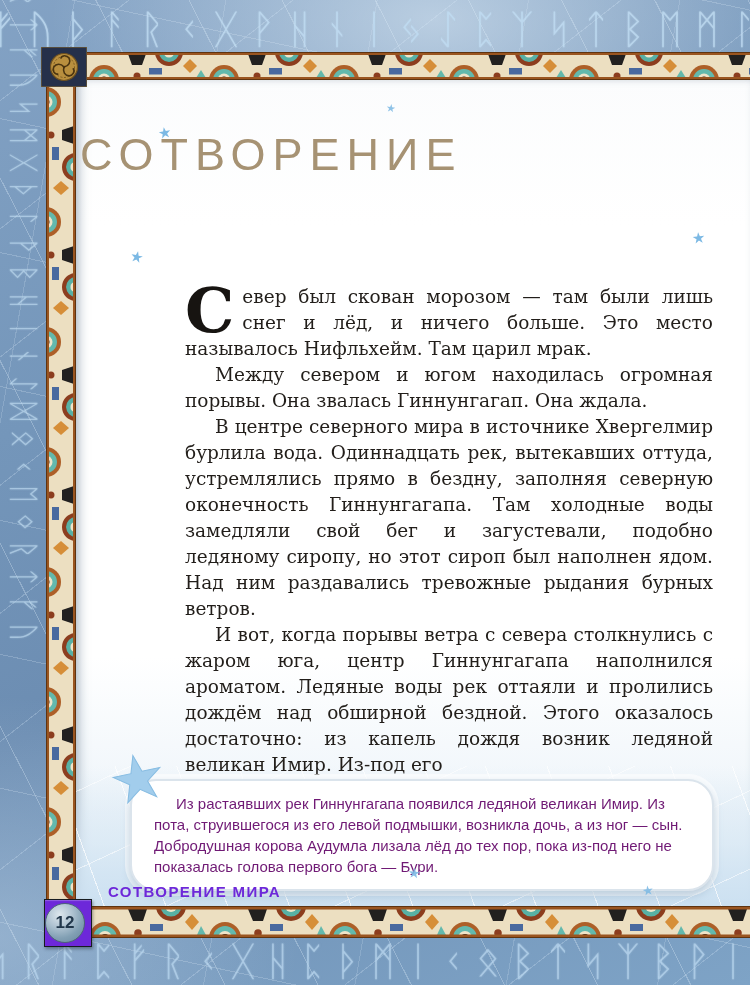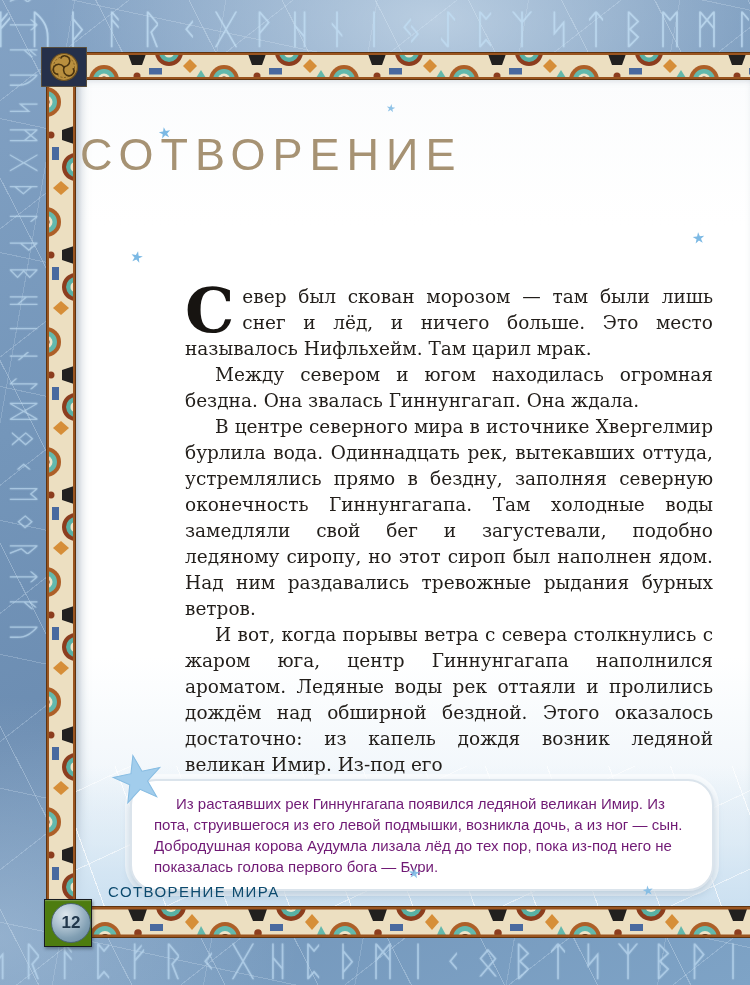--- a/index.html
+++ b/index.html
@@ -71,27 +71,27 @@
   .star{
     position:absolute;color:#7cb9e4;font-family:"DejaVu Sans",sans-serif;
     pointer-events:none;line-height:1;
   }
   .star-big{
     color:#a2cdec;-webkit-text-stroke:1px #86bce2;
     transform:rotate(-12deg);
   }
   .footer-label{
     position:absolute;left:108px;top:883px;
-    font-weight:normal;font-size:15px;letter-spacing:1.4px;color:#0c4a6e;
+    font-weight:bold;font-size:15px;letter-spacing:1.4px;color:#6d28d9;
   }
   .badge{
     position:absolute;left:44px;top:899px;width:46px;height:46px;
-    background:#4d7c0f;border:1px solid #171b20;z-index:6;
+    background:#6d28d9;border:1px solid #171b20;z-index:6;
     box-shadow:inset 0 1px 1px rgba(255,255,255,.25), 1px 2px 3px rgba(20,30,40,.4);
-    display:flex;align-items:center;justify-content:flex-end;
+    display:flex;align-items:center;justify-content:flex-start;
   }
   .badge .orb{
     width:38px;height:38px;border-radius:50%;
     background:radial-gradient(circle at 36% 28%, #dde7ed 0%, #b3c6d4 32%, #82a0b4 64%, #64839c 100%);
     border:1px solid #4c6575;
     display:flex;align-items:center;justify-content:center;
     font-weight:bold;font-size:17px;color:#21374b;
   }
   .strip{position:absolute;z-index:4;}
   .emblem{position:absolute;left:41px;top:47px;z-index:5;}
@@ -197,21 +197,21 @@
     <circle cx="0" cy="0" r="1.2" fill="#4a3410" stroke="none"></circle>
   </g>
 </svg>
 
 <div class="title">
   <div>СОТВОРЕНИЕ</div>
 </div>
 
 <div class="body-text">
   <p class="first"><span class="dropcap">С</span><span>евер был скован морозом — там были лишь снег и лёд, и ничего больше. Это место называлось Нифльхейм. Там царил мрак.</span></p>
-  <p>Между севером и югом находилась огромная бездна. Она звалась Гиннунгагап. Она ждала.</p>
+  <p>Между севером и югом находилась огромная порывы. Она звалась Гиннунгагап. Она ждала.</p>
   <p>В центре северного мира в источнике Хвергелмир бурлила вода. Одиннадцать рек, вытекавших оттуда, устремлялись прямо в бездну, заполняя северную оконечность Гиннунгагапа. Там холодные воды замедляли свой бег и загустевали, подобно ледяному сиропу, но этот сироп был наполнен ядом. Над ним раздавались тревожные рыдания бурных ветров.</p>
   <p>И вот, когда порывы ветра с севера столкнулись с жаром юга, центр Гиннунгагапа наполнился ароматом. Ледяные воды рек оттаяли и пролились дождём над обширной бездной. Этого оказалось достаточно: из капель дождя возник ледяной великан Имир. Из-под его</p>
 </div>
 
 <div class="callout">
   <p>Из растаявших рек Гиннунгагапа появился ледяной великан Имир. Из пота, струившегося из его левой подмышки, возникла дочь, а из ног — сын. Добродушная корова Аудумла лизала лёд до тех пор, пока из-под него не показалась голова первого бога — Бури.</p>
 </div>
 <span class="star star-big" style="left:110px;top:748px;font-size:62px;">★</span>
 
 <span class="star" style="left:386px;top:103px;font-size:11px;opacity:.85;transform:rotate(8deg);">★</span>

